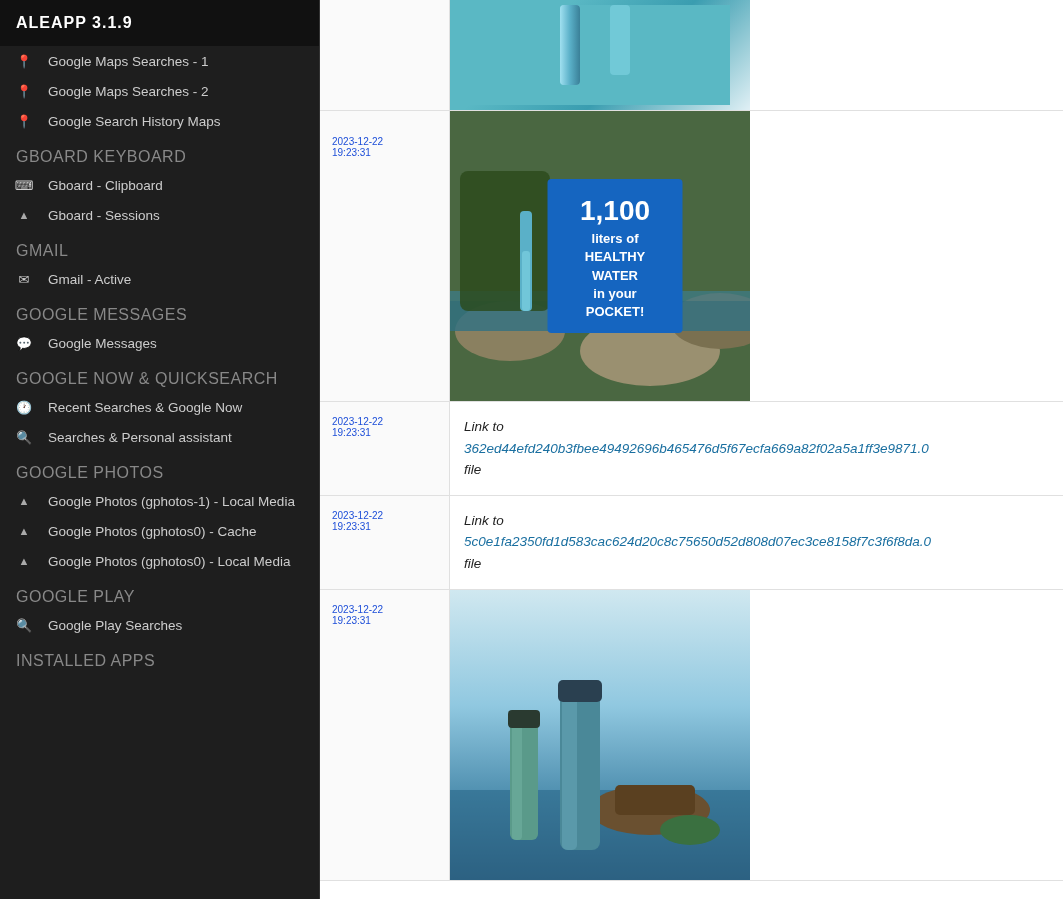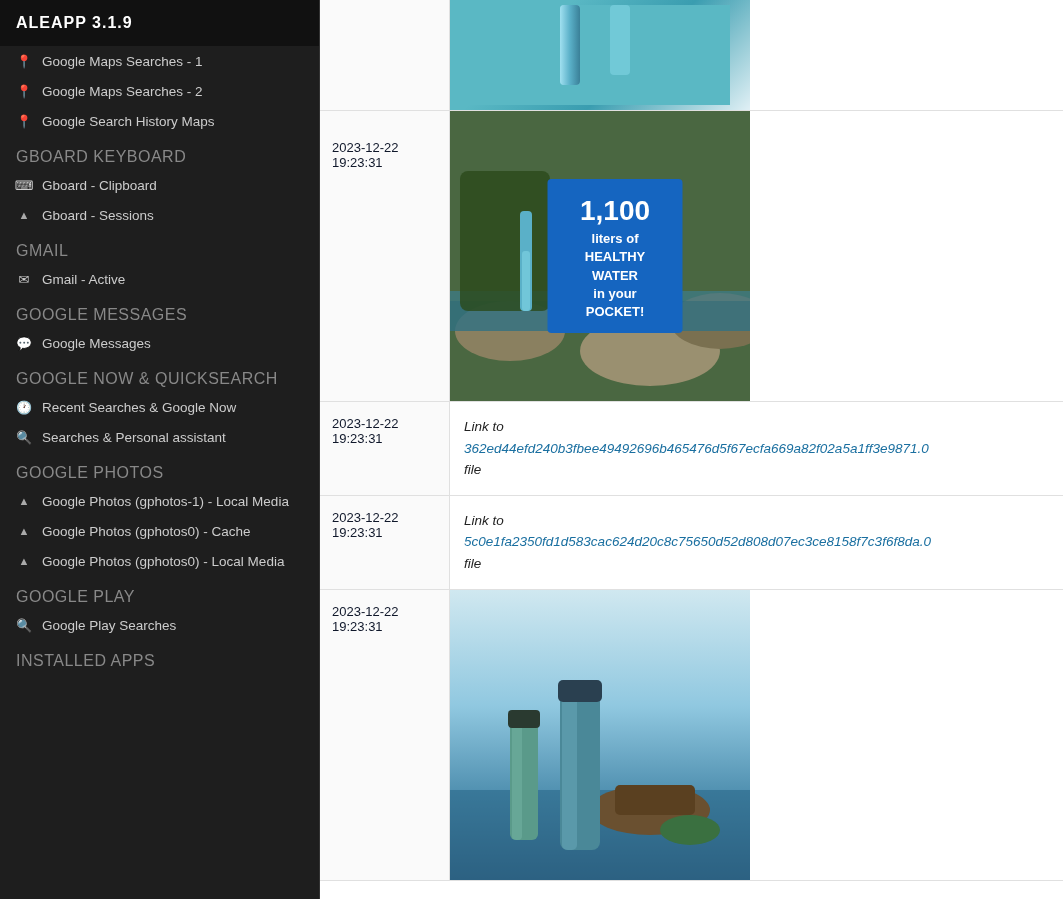--- a/index.html
+++ b/index.html
@@ -29,21 +29,21 @@
       font-size: 16px;
       color: #888;
       padding: 12px 16px 4px 16px;
       text-transform: uppercase;
       letter-spacing: 0.5px;
     }
 
     .sidebar-item {
       display: flex;
       align-items: center;
-      gap: 10px;
+      gap: 16px;
       padding: 7px 16px;
       cursor: pointer;
       font-size: 13.5px;
       color: #ccc;
     }
 
     .sidebar-item.active, .sidebar-item.highlighted {
       color: #4db6ff;
     }
 
@@ -77,22 +77,22 @@
     .content-row {
       display: flex;
       border-bottom: 1px solid #e0e0e0;
       min-height: 80px;
     }
 
     .row-timestamp {
       width: 130px;
       min-width: 130px;
       padding: 12px;
-      font-size: 13px;
-      color: #0f172a;
+      font-size: 10px;
+      color: #1d4ed8;
       background: #fafafa;
       border-right: 1px solid #e0e0e0;
       display: flex;
       align-items: flex-start;
       padding-top: 14px;
     }
 
     .row-content {
       flex: 1;
       padding: 0;

